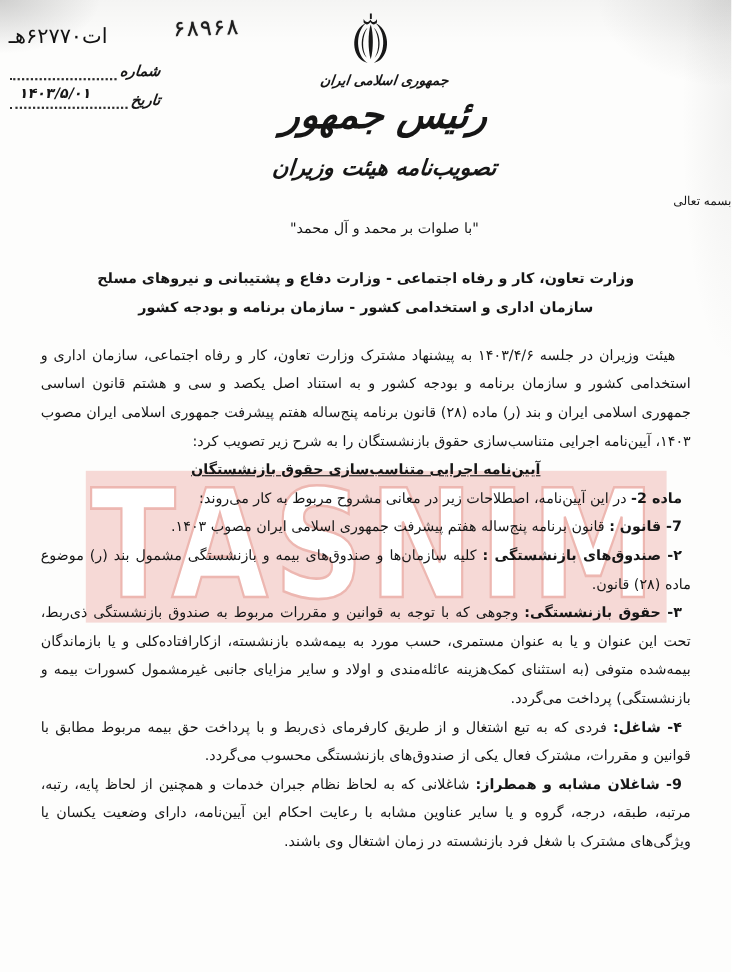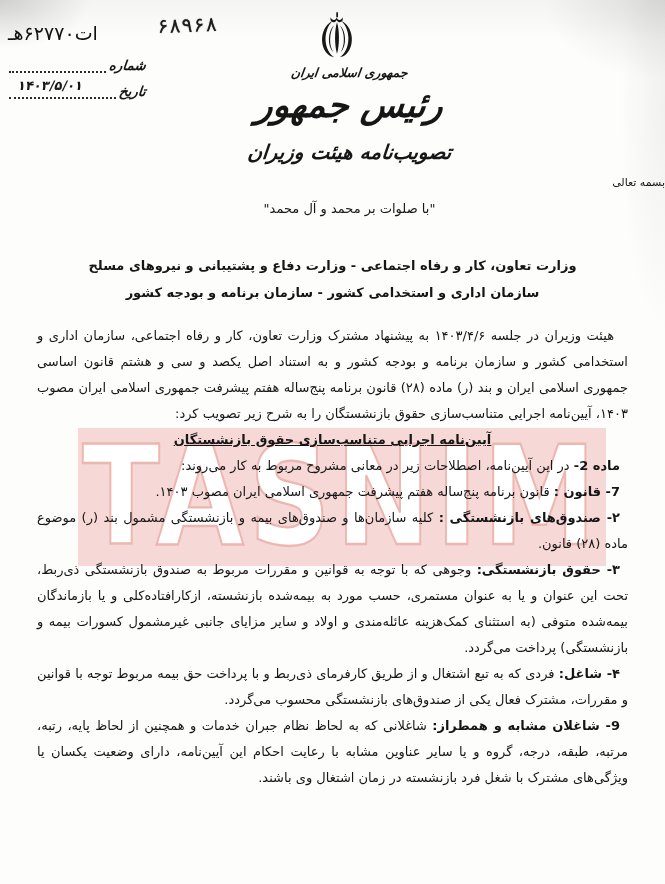--- a/index.html
+++ b/index.html
@@ -64,21 +64,21 @@
   .president{top:85px;font-size:35px;font-weight:bold;font-style:italic;transform:skewX(-5deg);letter-spacing:1px;}
   .doc-type{top:140px;font-size:20px;font-weight:bold;font-style:italic;transform:skewX(-5deg);}
   .basmala{top:176px;font-size:11px;text-align:right;}
   .salawat{top:201px;font-size:13px;}
   
   .doc-body{
     position:absolute;top:240px;left:37px;right:37px;z-index:1;
     direction:rtl;text-align:justify;
     font-size:13px;line-height:26px;
   }
-  .addressees{text-align:center;font-weight:bold;line-height:27px;margin:12px 0 17px;}
+  .addressees{text-align:center;font-weight:bold;line-height:27px;margin:0 0 17px;}
   .doc-body p{margin:0;}
   .intro{margin:0 0 5px;text-indent:14px;}
   .reg-title{text-align:center;font-weight:bold;margin:2px 0 5px;text-decoration:underline;}
   .article,.item{text-indent:8px;}
   .term{font-weight:bold;}
 </style>
 </head>
 <body>
 
 <div class="page">
@@ -136,18 +136,18 @@
     <p class="reg-title">آیین‌نامه اجرایی متناسب‌سازی حقوق بازنشستگان</p>
 
     <p class="article"><span class="term">ماده 2-</span><span> در این آیین‌نامه، اصطلاحات زیر در معانی مشروح مربوط به کار می‌روند:</span></p>
 
     <p class="item"><span class="term">7- قانون :</span><span> قانون برنامه پنج‌ساله هفتم پیشرفت جمهوری اسلامی ایران مصوب ۱۴۰۳.</span></p>
 
     <p class="item"><span class="term">۲- صندوق‌های بازنشستگی :</span><span> کلیه سازمان‌ها و صندوق‌های بیمه و بازنشستگی مشمول بند (ر) موضوع ماده (۲۸) قانون.</span></p>
 
     <p class="item"><span class="term">۳- حقوق بازنشستگی:</span><span> وجوهی که با توجه به قوانین و مقررات مربوط به صندوق بازنشستگی ذی‌ربط، تحت این عنوان و یا به عنوان مستمری، حسب مورد به بیمه‌شده بازنشسته، ازکارافتاده‌کلی و یا بازماندگان بیمه‌شده متوفی (به استثنای کمک‌هزینه عائله‌مندی و اولاد و سایر مزایای جانبی غیرمشمول کسورات بیمه و بازنشستگی) پرداخت می‌گردد.</span></p>
 
-    <p class="item"><span class="term">۴- شاغل:</span><span> فردی که به تبع اشتغال و از طریق کارفرمای ذی‌ربط و با پرداخت حق بیمه مربوط توجه با قوانین و مقررات، مشترک فعال یکی از صندوق‌های بازنشستگی محسوب می‌گردد.</span></p>
+    <p class="item"><span class="term">۴- شاغل:</span><span> فردی که به تبع اشتغال و از طریق کارفرمای ذی‌ربط و با پرداخت حق بیمه مربوط مطابق با قوانین و مقررات، مشترک فعال یکی از صندوق‌های بازنشستگی محسوب می‌گردد.</span></p>
 
     <p class="item"><span class="term">9- شاغلان مشابه و همطراز:</span><span> شاغلانی که به لحاظ نظام جبران خدمات و همچنین از لحاظ پایه، رتبه، مرتبه، طبقه، درجه، گروه و یا سایر عناوین مشابه با رعایت احکام این آیین‌نامه، دارای وضعیت یکسان یا ویژگی‌های مشترک با شغل فرد بازنشسته در زمان اشتغال وی باشند.</span></p>
 
   </div>
 </div>
 
 </body></html>

